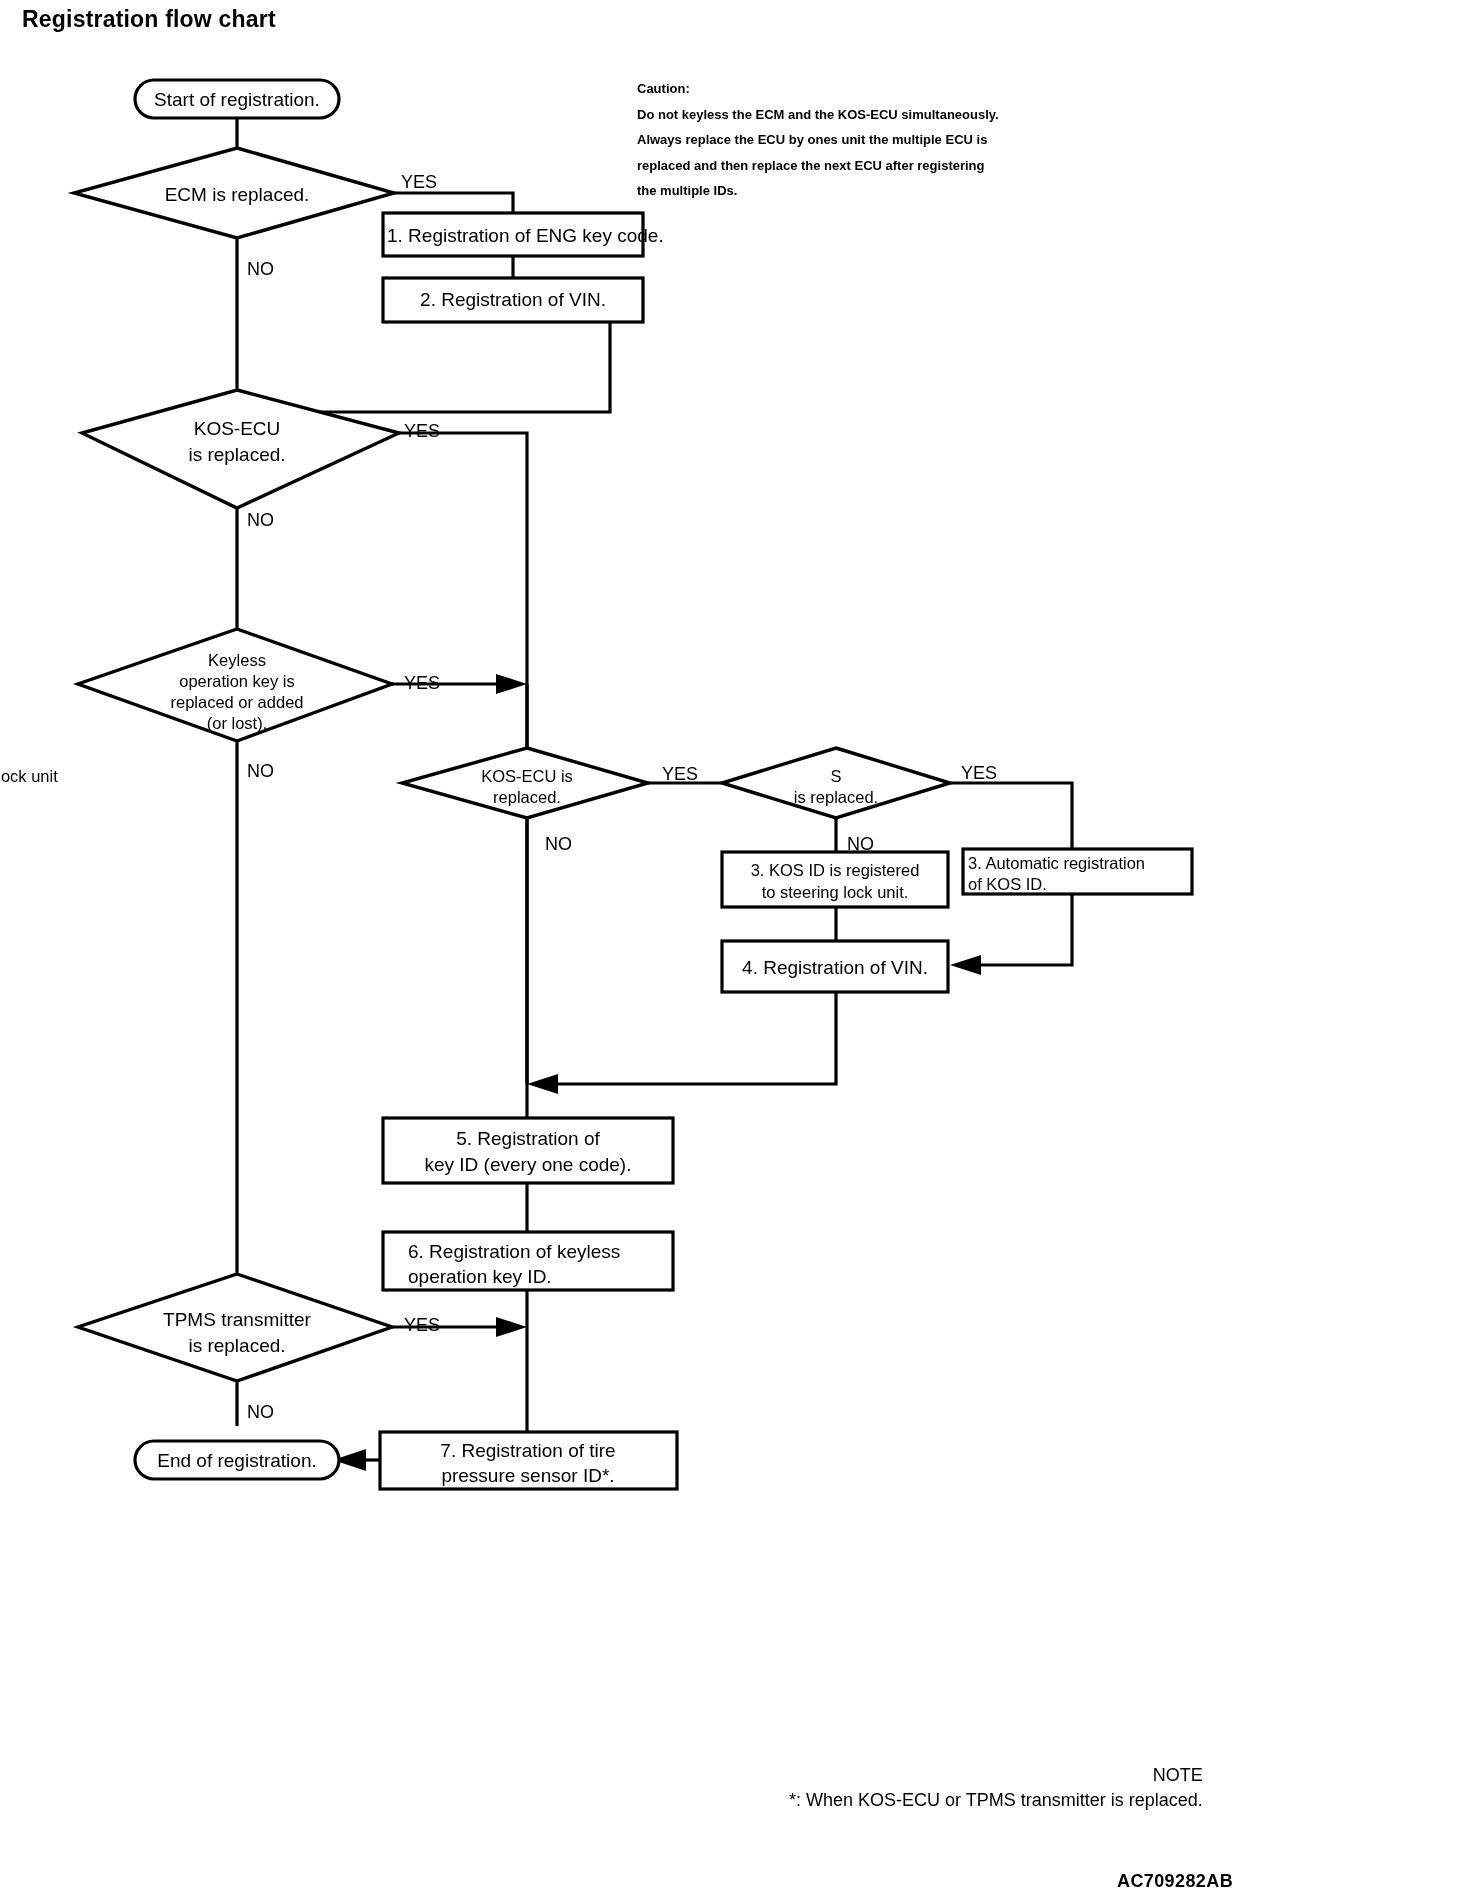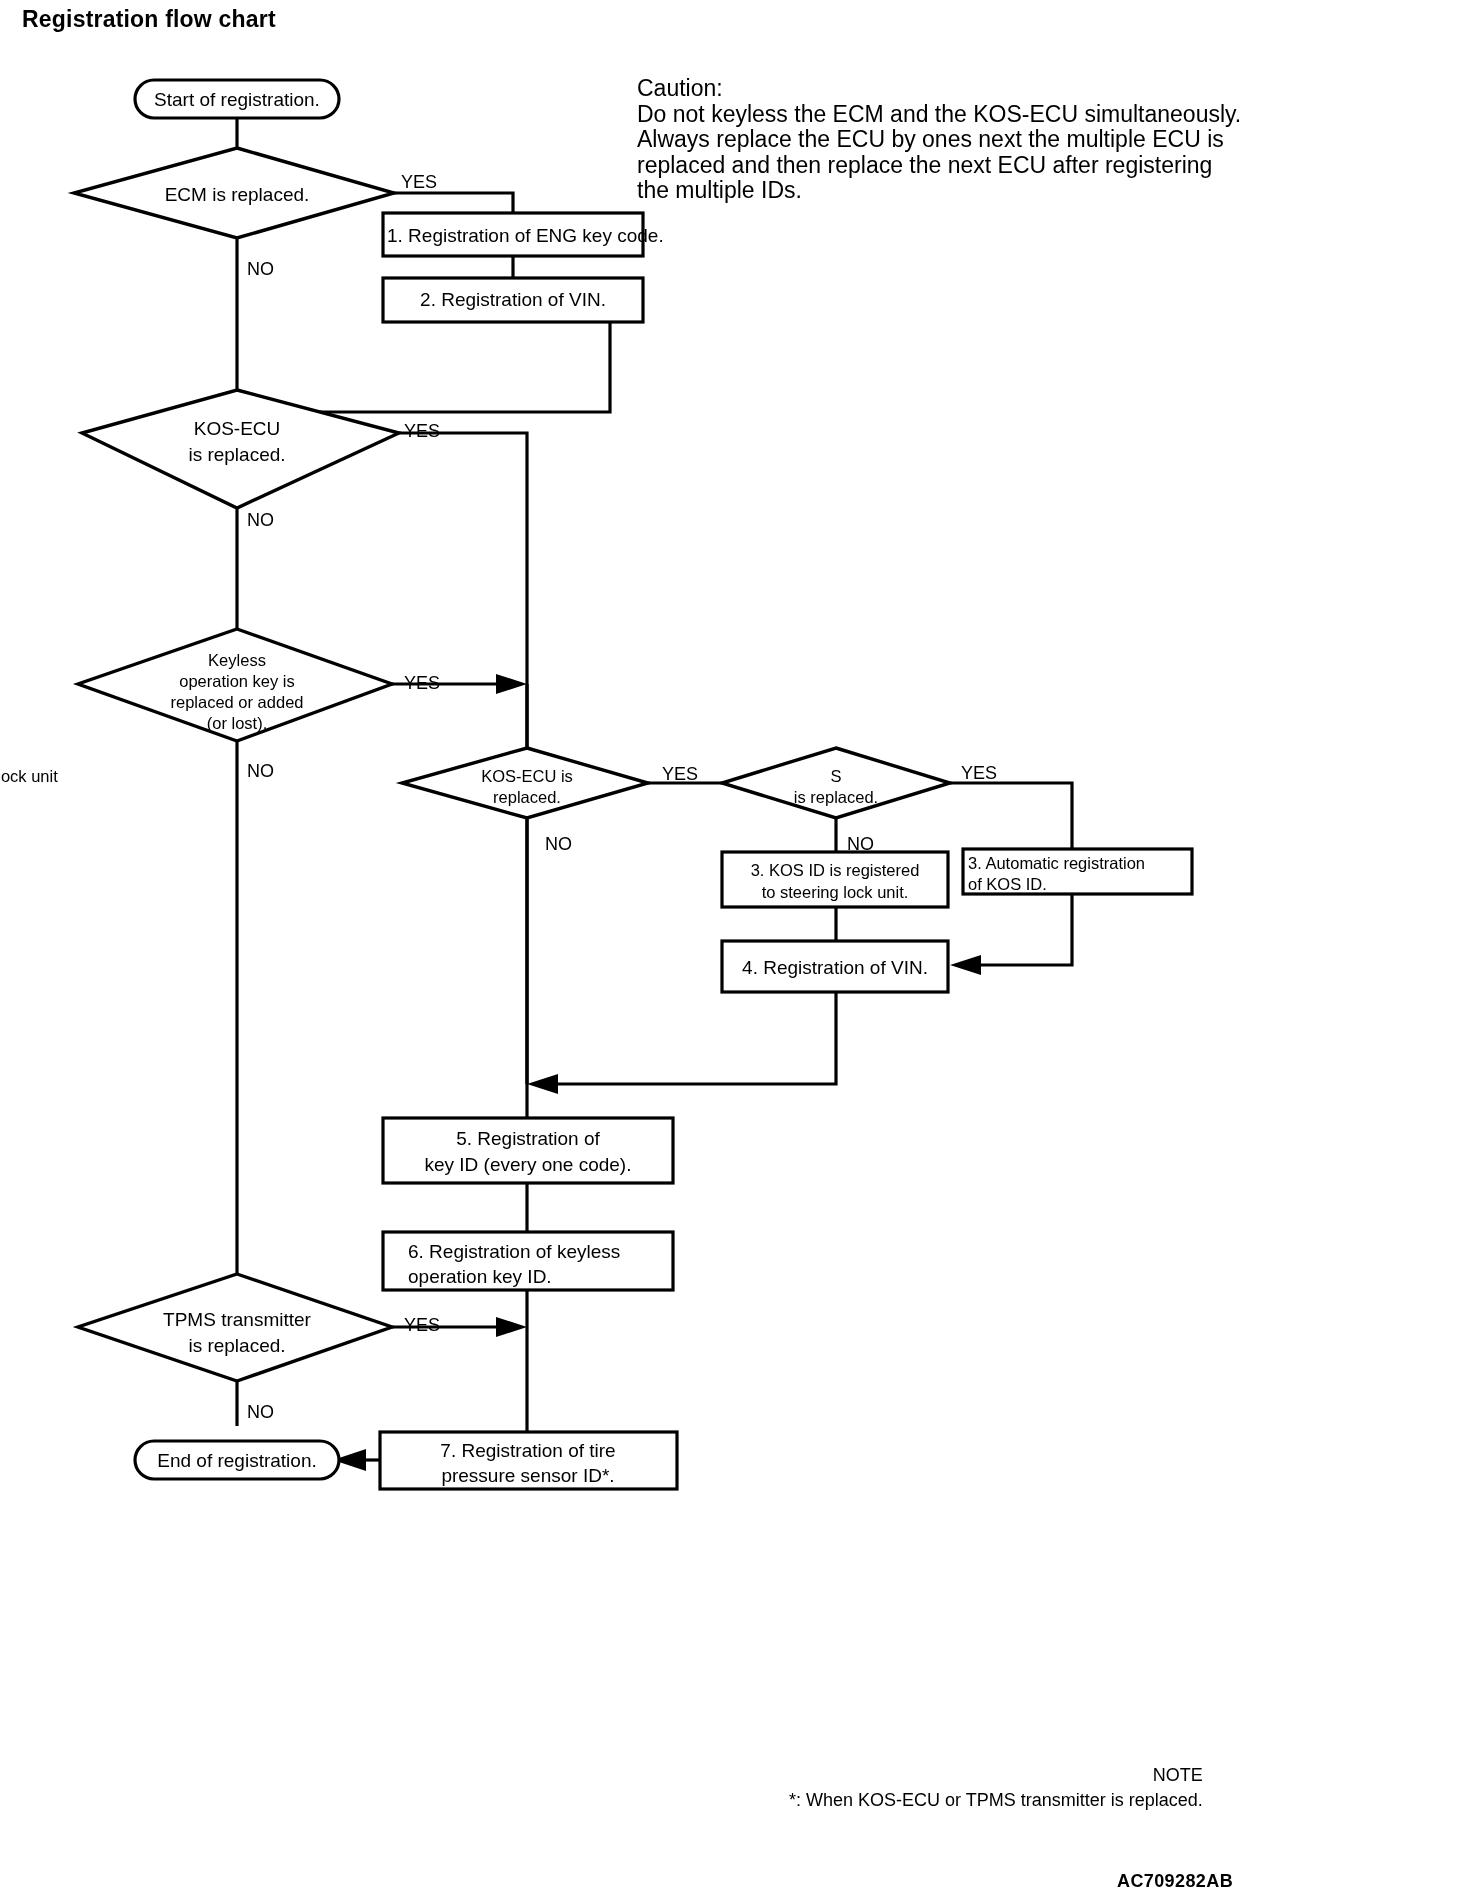--- a/index.html
+++ b/index.html
@@ -21,22 +21,22 @@
     top: 6px;
     font-size: 23px;
     font-weight: bold;
     letter-spacing: 0.2px;
     white-space: nowrap;
   }
   #caution-block {
     position: absolute;
     left: 637px;
     top: 76px;
-    font-size: 23px;
-    font-weight: normal;
+    font-size: 13px;
+    font-weight: bold;
     line-height: 25.5px;
     white-space: nowrap;
   }
   #note-block {
     position: absolute;
     left: 789px;
     top: 1763px;
     font-size: 18px;
     line-height: 25px;
     white-space: nowrap;
@@ -72,21 +72,21 @@
   .arrowhead { fill: #000000; stroke: none; }
 </style>
 </head>
 <body>
 
 <div id="page-title">Registration flow chart</div>
 
 <div id="caution-block">
   <div>Caution:</div>
   <div>Do not keyless the ECM and the KOS-ECU simultaneously.</div>
-  <div>Always replace the ECU by ones next the multiple ECU is</div>
+  <div>Always replace the ECU by ones unit the multiple ECU is</div>
   <div>replaced and then replace the next ECU after registering</div>
   <div>the multiple IDs.</div>
 </div>
 
 <div id="note-block">
   <div>NOTE</div>
   <div>*: When KOS-ECU or TPMS transmitter is replaced.</div>
 </div>
 
 <div id="doc-code">AC709282AB</div>

